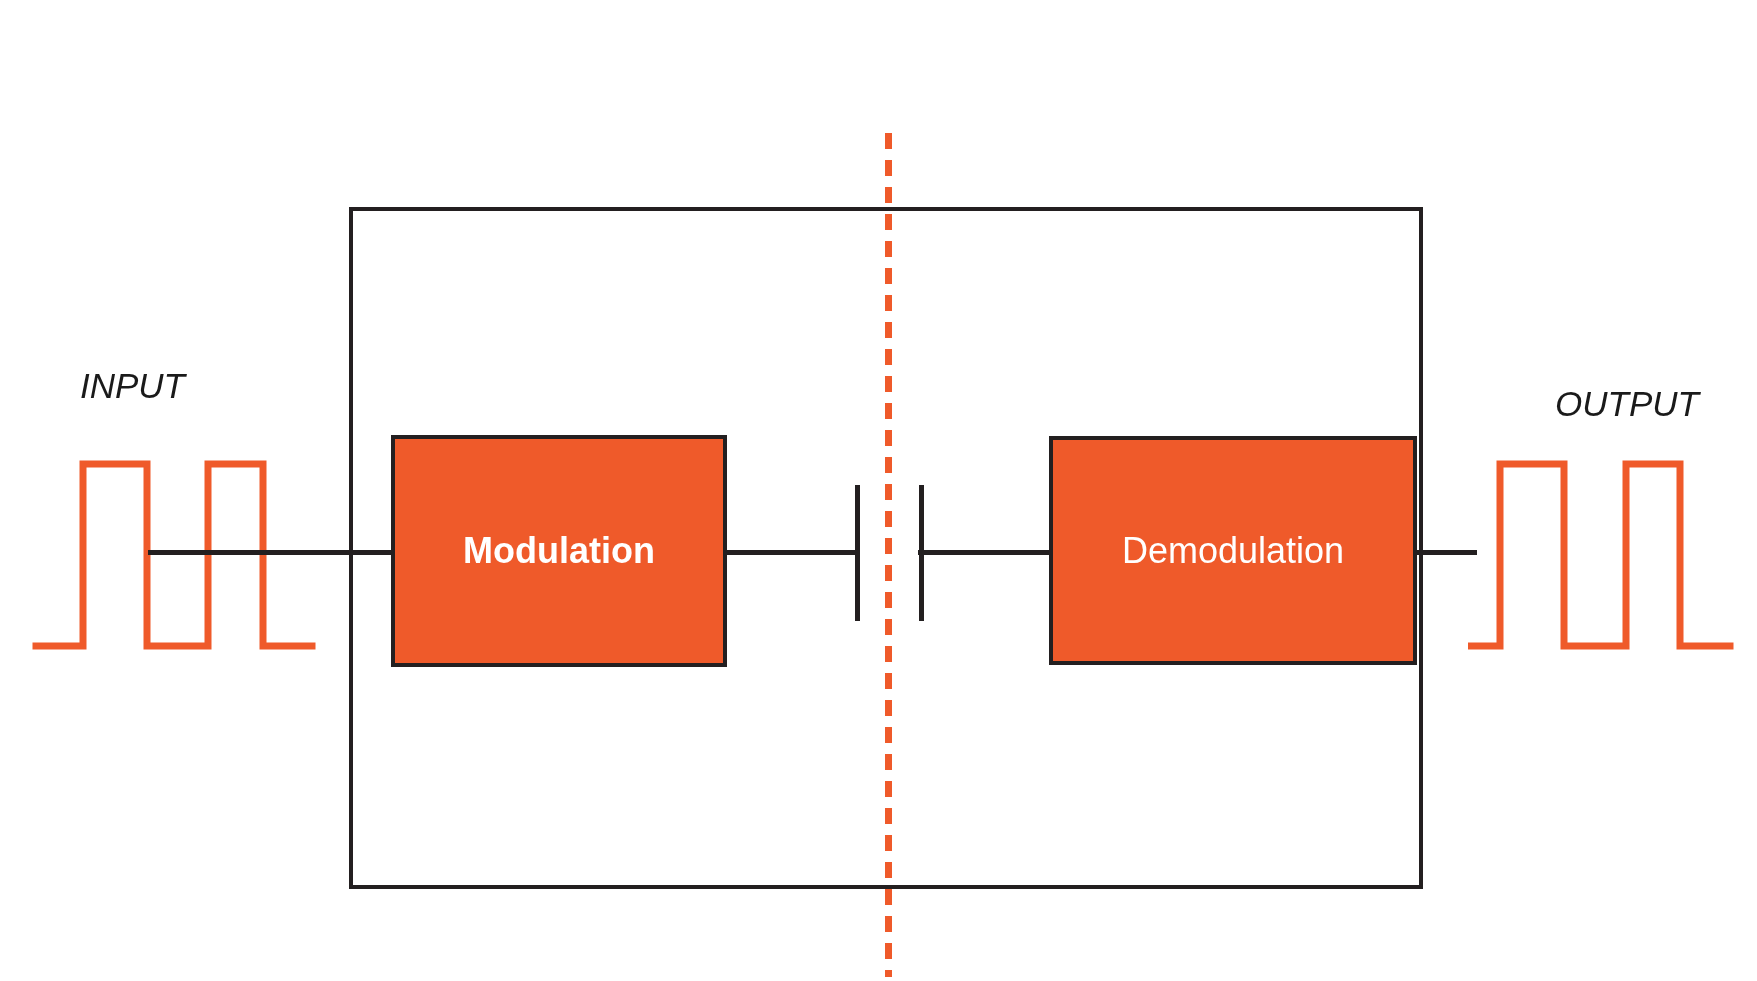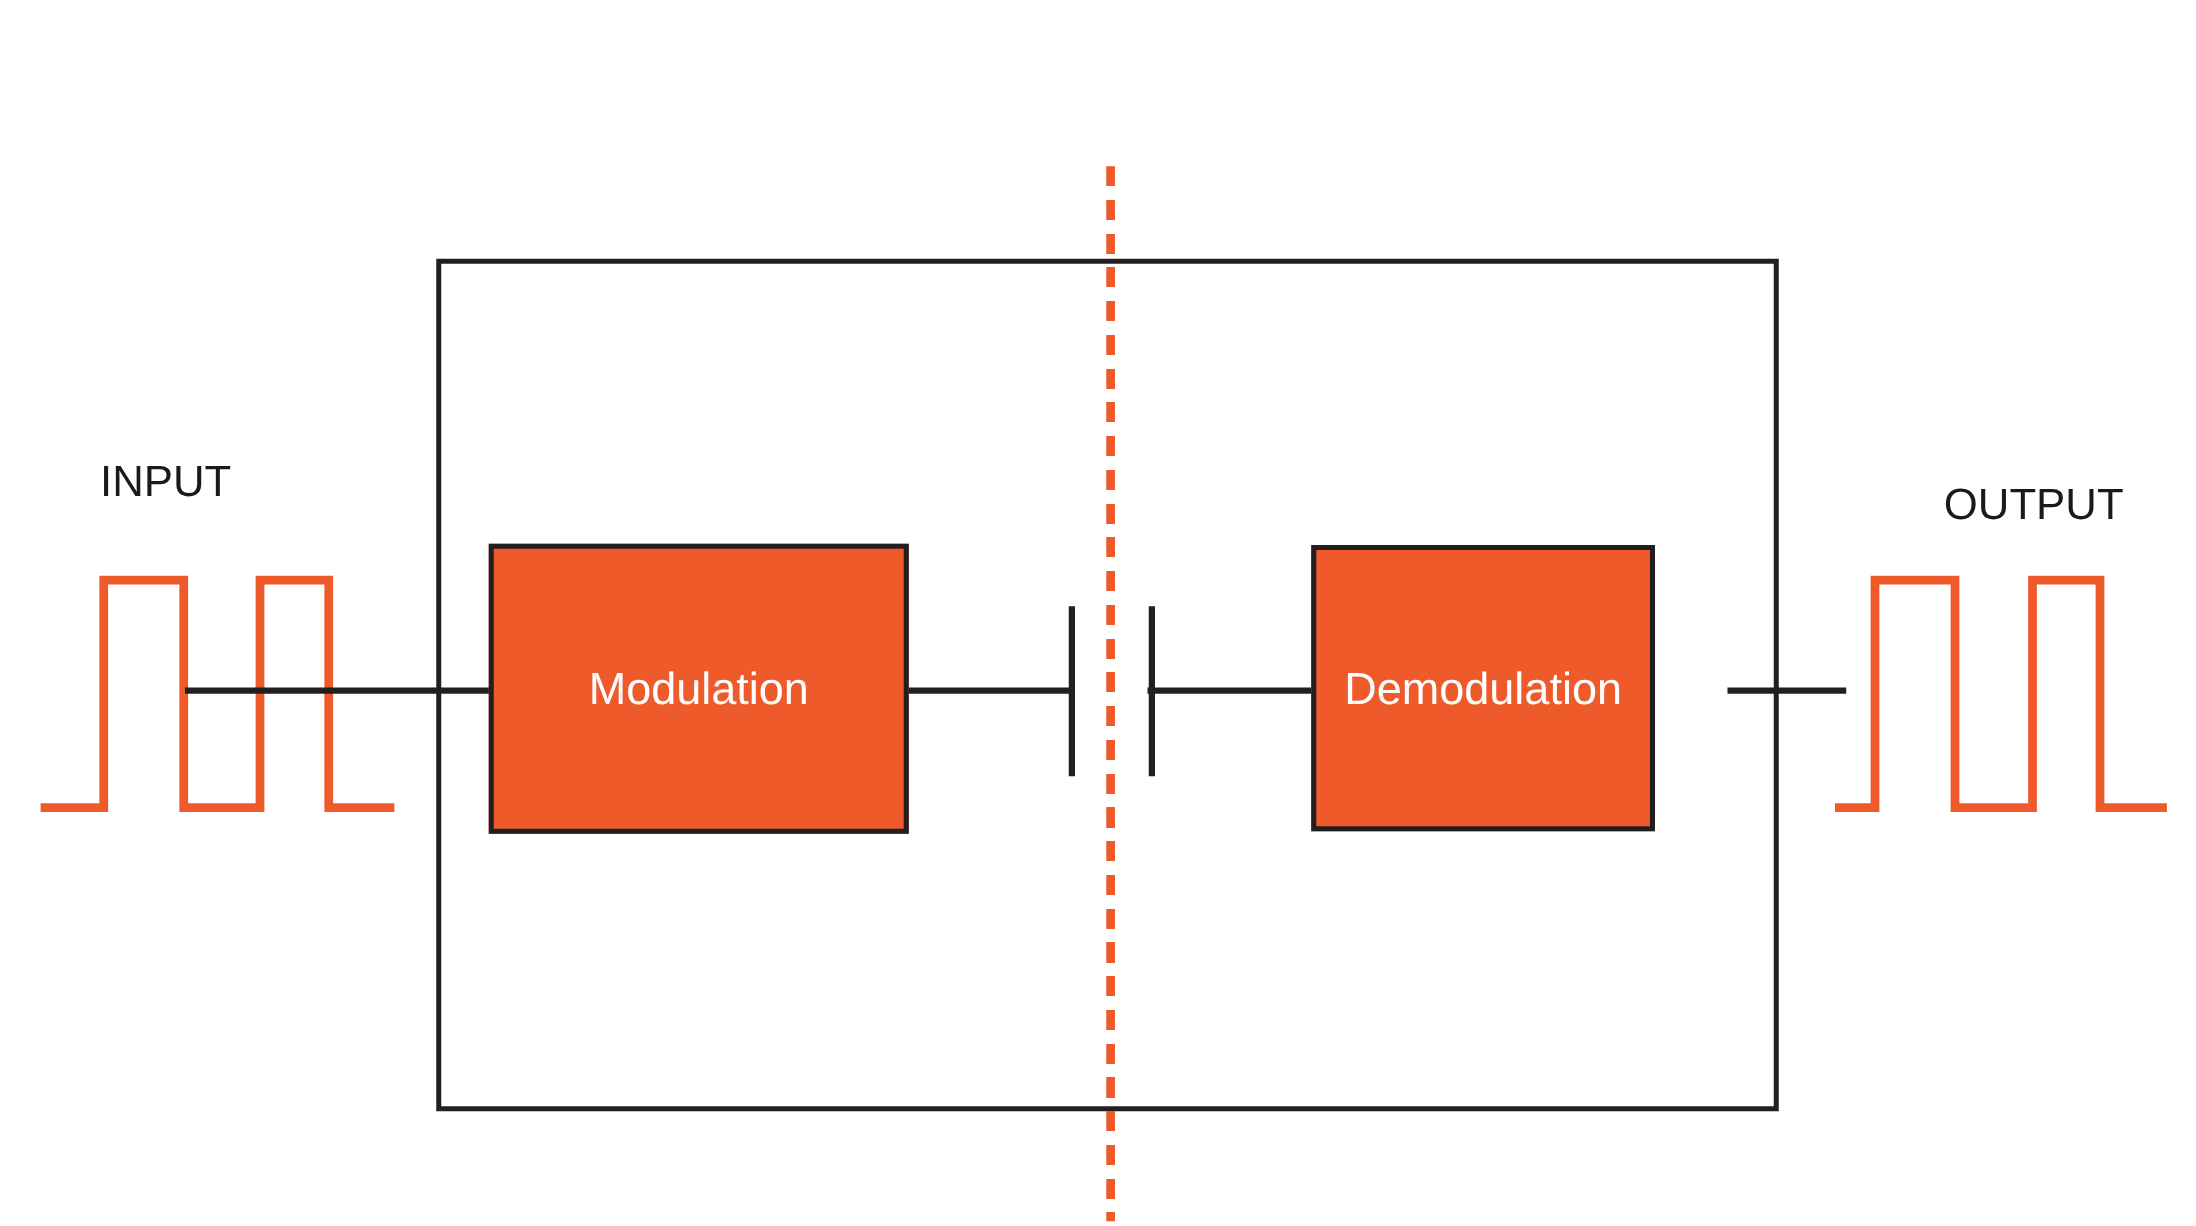--- a/index.html
+++ b/index.html
@@ -31,20 +31,21 @@
     white-space: pre-line;
   }
 
   
   .io-label {
     position: absolute;
     font-size: 35px;
     line-height: 40px;
     color: #1a1a1a;
     white-space: nowrap;
+    font-style: italic;
   }
   #input-label  { left: 80px;  top: 366px; }
   #output-label { left: 1555px; top: 384px; }
 
   
   .package-outline {
     position: absolute;
     left: 349px;
     top: 207px;
     width: 1074px;
@@ -63,21 +64,21 @@
     align-items: center;
     justify-content: center;
   }
   .func-block .block-label {
     color: #ffffff;
     font-size: 36px;
     line-height: 40px;
     white-space: nowrap;
   }
   #modulation-block   { left: 391px;  top: 435px; width: 336px; height: 232px; }
-  #demodulation-block { left: 1049px; top: 436px; width: 275px; height: 229px; }
+  #demodulation-block { left: 1049px; top: 436px; width: 368px; height: 229px; }
 
   
   .wire-h {
     position: absolute;
     height: 5px;
     background: #231f20;
   }
   #wire-input-to-mod { left: 148px; top: 550px; width: 245px; }
   #wire-mod-to-cap   { left: 725px; top: 550px; width: 133px; }
   #wire-cap-to-demod { left: 918px; top: 550px; width: 133px; }
@@ -143,21 +144,21 @@
       <polyline points="2,196 32,196 32,14 96,14 96,196 158,196 158,14 212,14 212,196 262,196" fill="none" stroke="#ef5a2a" stroke-width="7" stroke-linecap="square" stroke-linejoin="miter"></polyline>
     </svg>
   </div>
 
   <div class="wire-h" id="wire-input-to-mod" style="background-color: rgb(35, 31, 32);"></div>
   <div class="wire-h" id="wire-mod-to-cap" style="background-color: rgb(35, 31, 32);"></div>
   <div class="wire-h" id="wire-cap-to-demod" style="background-color: rgb(35, 31, 32);"></div>
   <div class="wire-h" id="wire-demod-to-out" style="background-color: rgb(35, 31, 32);"></div>
 
   <div class="func-block" id="modulation-block" style="background-color: rgb(239, 90, 42); border-color: rgb(35, 31, 32);">
-    <span class="block-label" style="color: rgb(255, 255, 255);">Modulation</span>
+    <span class="block-label" style="color: rgb(255, 255, 255); font-weight: bold;">Modulation</span>
   </div>
 
   <div class="func-block" id="demodulation-block" style="background-color: rgb(239, 90, 42); border-color: rgb(35, 31, 32);">
     <span class="block-label" style="color: rgb(255, 255, 255);">Demodulation</span>
   </div>
 
   <div class="cap-plate" id="cap-plate-left" style="background-color: rgb(35, 31, 32);"></div>
   <div class="cap-plate" id="cap-plate-right" style="background-color: rgb(35, 31, 32);"></div>
 
   <div id="isolation-boundary-line"></div>

